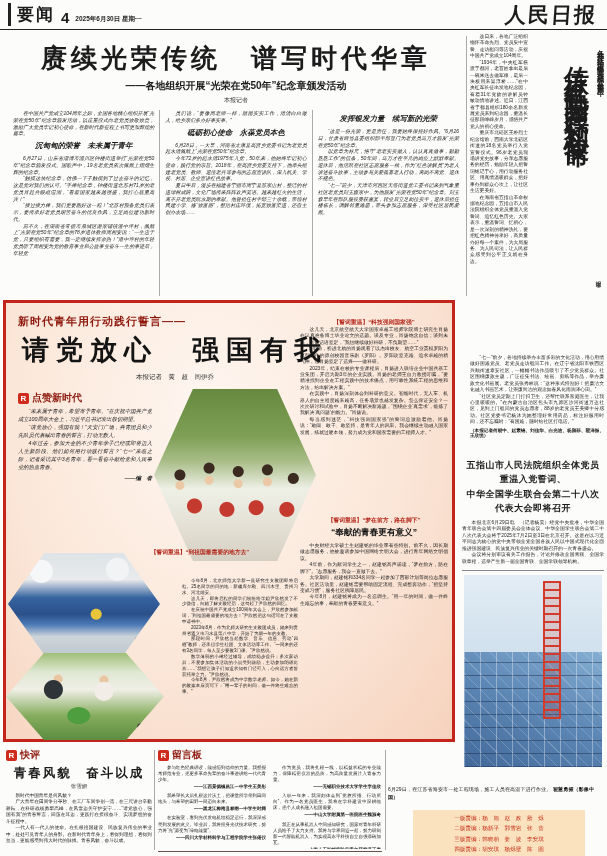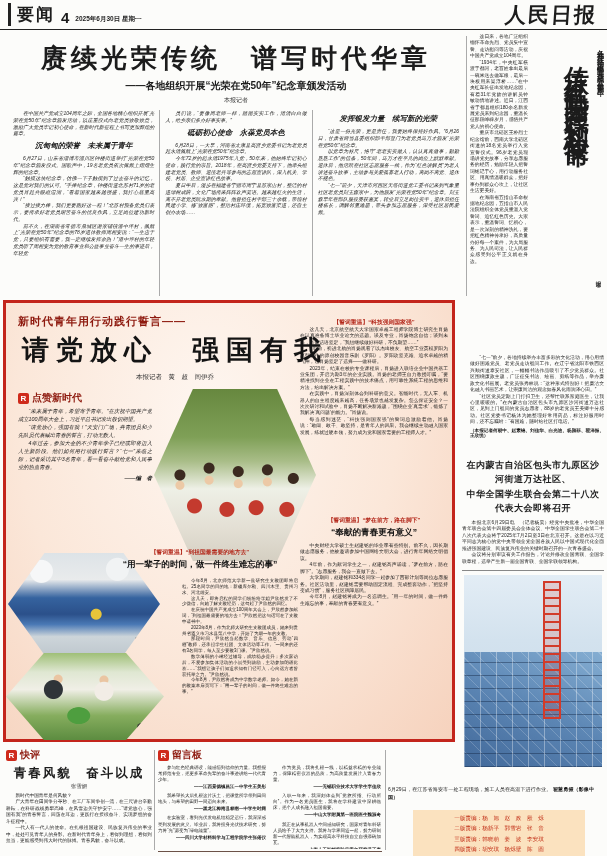--- a/index.html
+++ b/index.html
@@ -251,37 +251,36 @@
       <div class="paras">
           <p>中央财经大学硕士生赵建铭的毕业季有些特别。前不久，因长期做志愿服务，他被邀请参加中国网络文明大会，进行青年网络文明倡议。</p>
           <p>4年前，作为献词学生之一，赵建铭高声诵读，“梦在前方，路在脚下”。“志愿服务，我会一直做下去。”</p>
           <p>大学期间，赵建铭和334名同学一起参加了西部计划等岗位志愿服务。社区活动里，赵建铭需要帮助固定流程、完成整套动作，“把坚持变成习惯”，服务社区残障居民。</p>
           <p>今年8月，赵建铭将成为一名选调生。“用一年的时间，做一件终生难忘的事，奉献的青春更有意义。”</p>
         </div>
     </div>
 
     <div class="sec rb-secC-head">
       <div class="kicker">【誓词重温】“到祖国最需要的地方去”</div>
-      <div class="quote">“用一辈子的时间，做一件终生难忘的事”</div>
     </div>
     <div class="sec rb-secC">
       <div class="paras">
           <p>今年8月，北京师范大学新一批研究生支教团即将启程。25名同学的目的地：新疆库尔勒、四川木里、贵州习水、河北雄安。</p>
           <p>这几天，即将启程的同学们纷纷给学姐尹欣然发了不少微信，向她了解支教经历，这勾起了尹欣然的回忆。</p>
           <p>在庆祝中国共产党成立100周年大会上，尹欣然参加献词，“到祖国最需要的地方去！”尹欣然把这句话写在了支教申请书中。</p>
           <p>2023年8月，作为北师大研究生支教团成员，她来到贵州省遵义市习水县第八中学，开始了为期一年的支教。</p>
           <p>那段时间，尹欣然当起数学、音乐、信息、劳动“四栖”教师，还承担学生社团、文体活动等工作。“一同来的还有3名同学，每人至少要教3门课。”尹欣然说。</p>
           <p>数学薄弱的小琳经过辅导，成绩稳步提升；多次家访后，不爱参加集体活动的小晨受到鼓励，主动参加朗诵比赛……“我想让孩子们知道求知有门径可入，心向远方者皆获托举之力。”尹欣然说。</p>
           <p>今年8月，尹欣然将成为中学数学老师。如今，她在新的教案本扉页写下：“用一辈子的时间，做一件终生难忘的事。”</p>
         </div>
     </div>
   </div>
 
   <div class="art4">
-    <div class="hl">在内蒙古自治区包头市九原区沙河街道万达社区、</div>
+    <div class="hl">五指山市人民法院组织全体党员重温入党誓词、</div>
     <div class="hl">中华全国学生联合会第二十八次代表大会即将召开</div>
     <div class="paras">
         <p>本报北京6月29日电　（记者杨昊）经党中央批准，中华全国青年联合会第十四届委员会全体会议、中华全国学生联合会第二十八次代表大会将于2025年7月2日至3日在北京召开。这是在以习近平同志为核心的党中央带领全党全国各族人民以中国式现代化全面推进强国建设、民族复兴伟业的关键时期召开的一次青春盛会。</p>
         <p>会议将分别审议有关工作报告，讨论并修改全国青联、全国学联章程，选举产生新一届全国青联、全国学联领导机构。</p>
       </div>
     <div class="rule"></div>
     <div class="photo4">
       <div class="p4-glass"></div>
       <div class="p4-crane"></div>
     </div>

